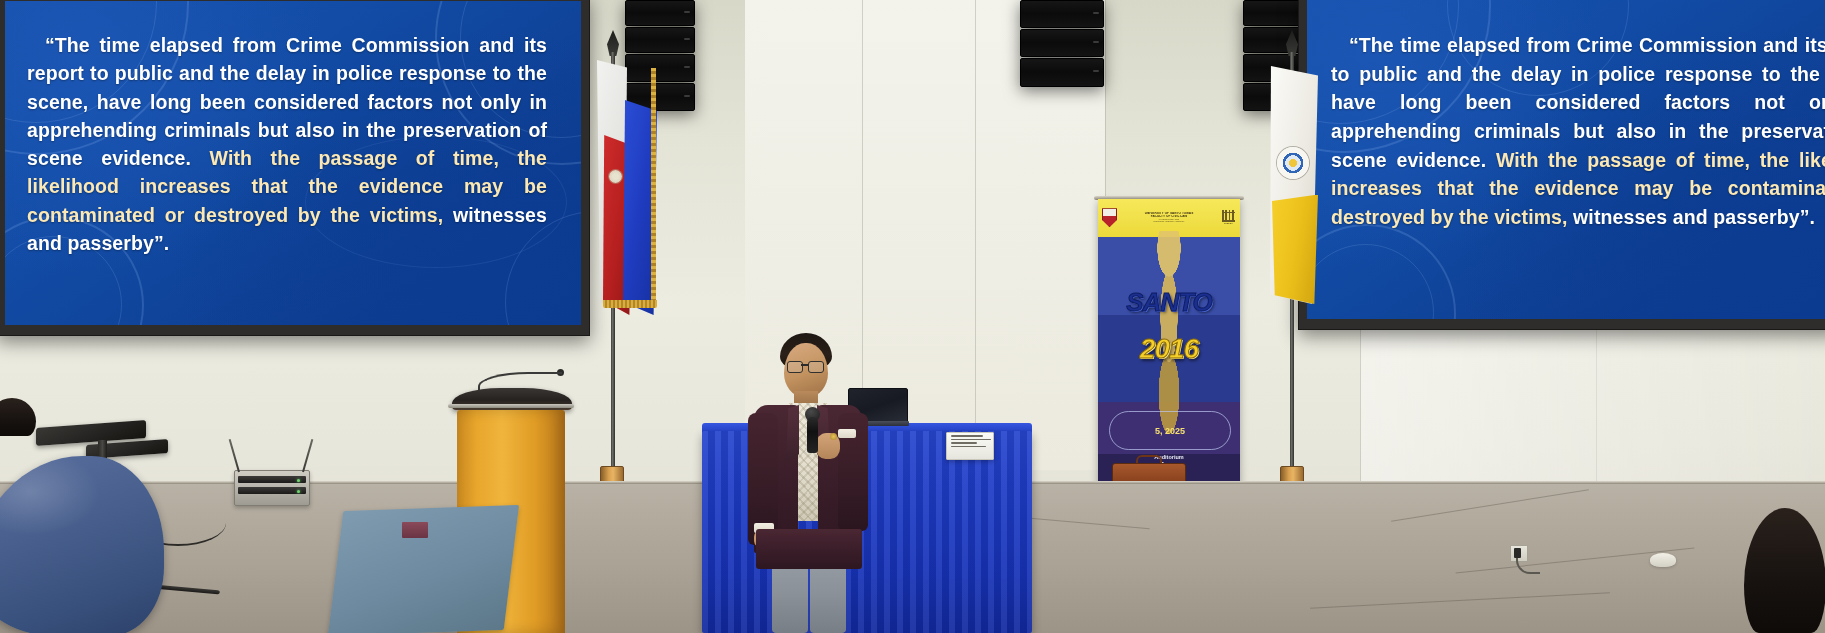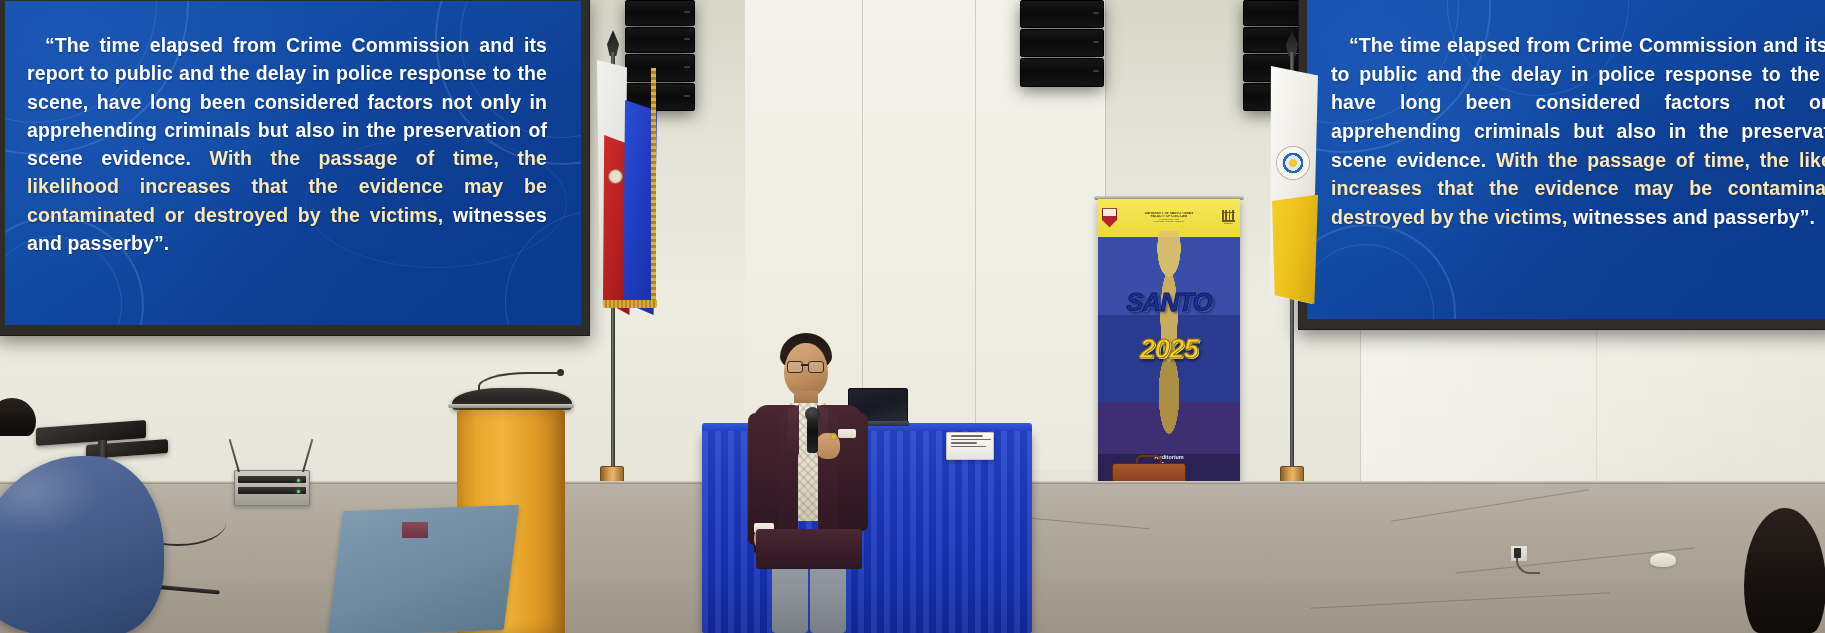--- a/index.html
+++ b/index.html
@@ -643,22 +643,25 @@
       </div>
       <div class="bn-logo">
         <div class="temple"></div>
         <span>PHILJA</span>
       </div>
     </div>
 
     <div class="bn-lady"></div>
 
     <div class="bn-mcle">SANTO</div>
-    <div class="bn-year">2025</div>
-
+    <div class="bn-year">2016</div>
+
+    <div class="bn-datepill">
+      <span>5, 2025</span>
+    </div>
 
     <div class="bn-venue">
       <span>Auditorium</span>
       <span>Tomas</span>
     </div>
     <div class="bn-hash">#UST MCLE 2025</div>
   </div>
 
   <div class="bn-bc-handle" style="left:1136px;top:455px;width:22px;height:9px;"></div>
   <div class="bn-briefcase" style="left:1112px;top:463px;width:72px;height:34px;"></div>

